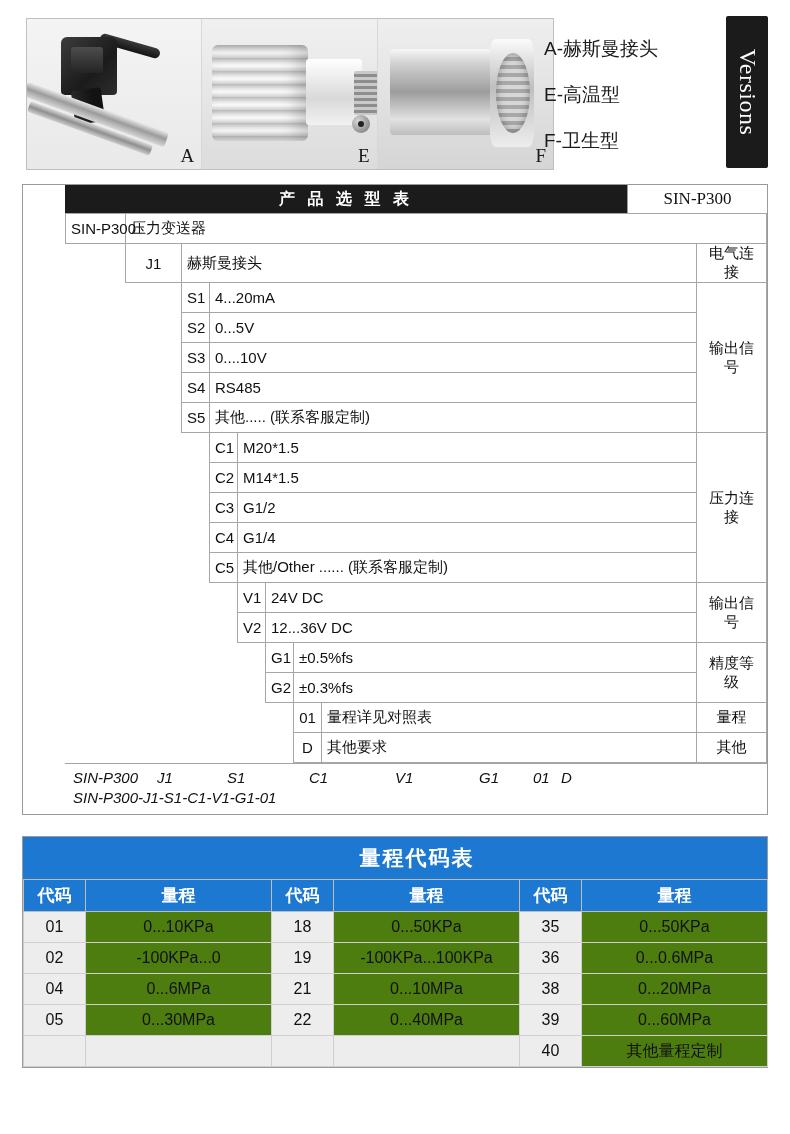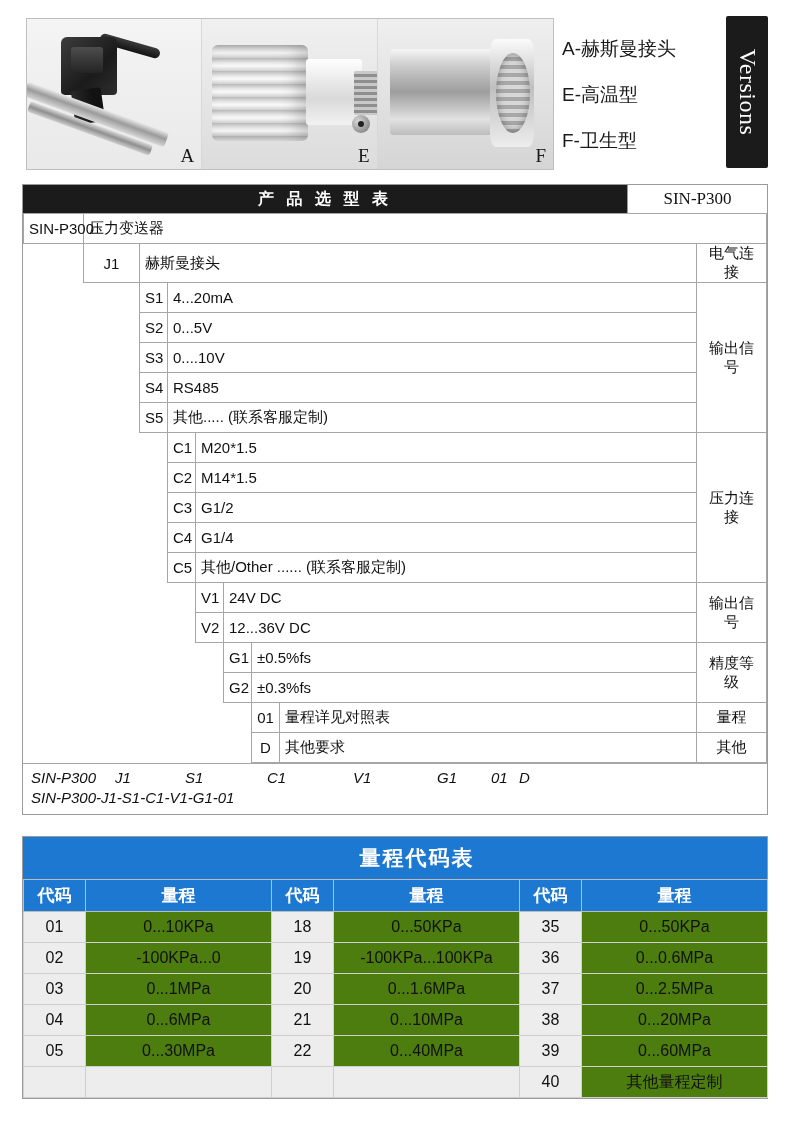--- a/index.html
+++ b/index.html
@@ -135,21 +135,21 @@
     position:absolute; left:118px; top:34px;
     width:34px; height:80px;
     background: repeating-linear-gradient(180deg,#d7d7d7 0 4px,#a8a8a8 4px 8px);
     border-radius:50%/50%;
     box-shadow: inset 0 0 8px rgba(0,0,0,.35);
   }
 
   
   .versions-legend {
     position: absolute;
-    left: 562px; top: 26px;
+    left: 544px; top: 26px;
     width: 160px;
   }
   .versions-legend div {
     font-size: 19px;
     color: #1a1a1a;
     line-height: 46px;
     white-space: nowrap;
   }
   .versions-tab {
     position: absolute;
@@ -169,20 +169,21 @@
     font-family: "Liberation Serif", serif;
   }
 
   
   .sel-wrap {
     position: absolute;
     left: 22px; top: 184px;
     width: 746px;
     border: 1px solid #9a9a9a;
     background: #fff;
+    padding-left: 42px;
   }
   .sel-head {
     display: flex;
     height: 28px;
     background: #1b1b1b;
     color: #fff;
   }
   .sel-head .t1 {
     flex: 1 1 auto;
     display: flex; align-items: center; justify-content: center;
@@ -537,28 +538,20 @@
       </tr>
       <tr>
         <td class="codecol">02</td>
         <td>-100KPa...0</td>
         <td class="codecol">19</td>
         <td>-100KPa...100KPa</td>
         <td class="codecol">36</td>
         <td>0...0.6MPa</td>
       </tr>
       <tr>
-        <td class="codecol">03</td>
-        <td>0...1MPa</td>
-        <td class="codecol">20</td>
-        <td>0...1.6MPa</td>
-        <td class="codecol">37</td>
-        <td>0...2.5MPa</td>
-      </tr>
-      <tr>
         <td class="codecol">04</td>
         <td>0...6MPa</td>
         <td class="codecol">21</td>
         <td>0...10MPa</td>
         <td class="codecol">38</td>
         <td>0...20MPa</td>
       </tr>
       <tr>
         <td class="codecol">05</td>
         <td>0...30MPa</td>

